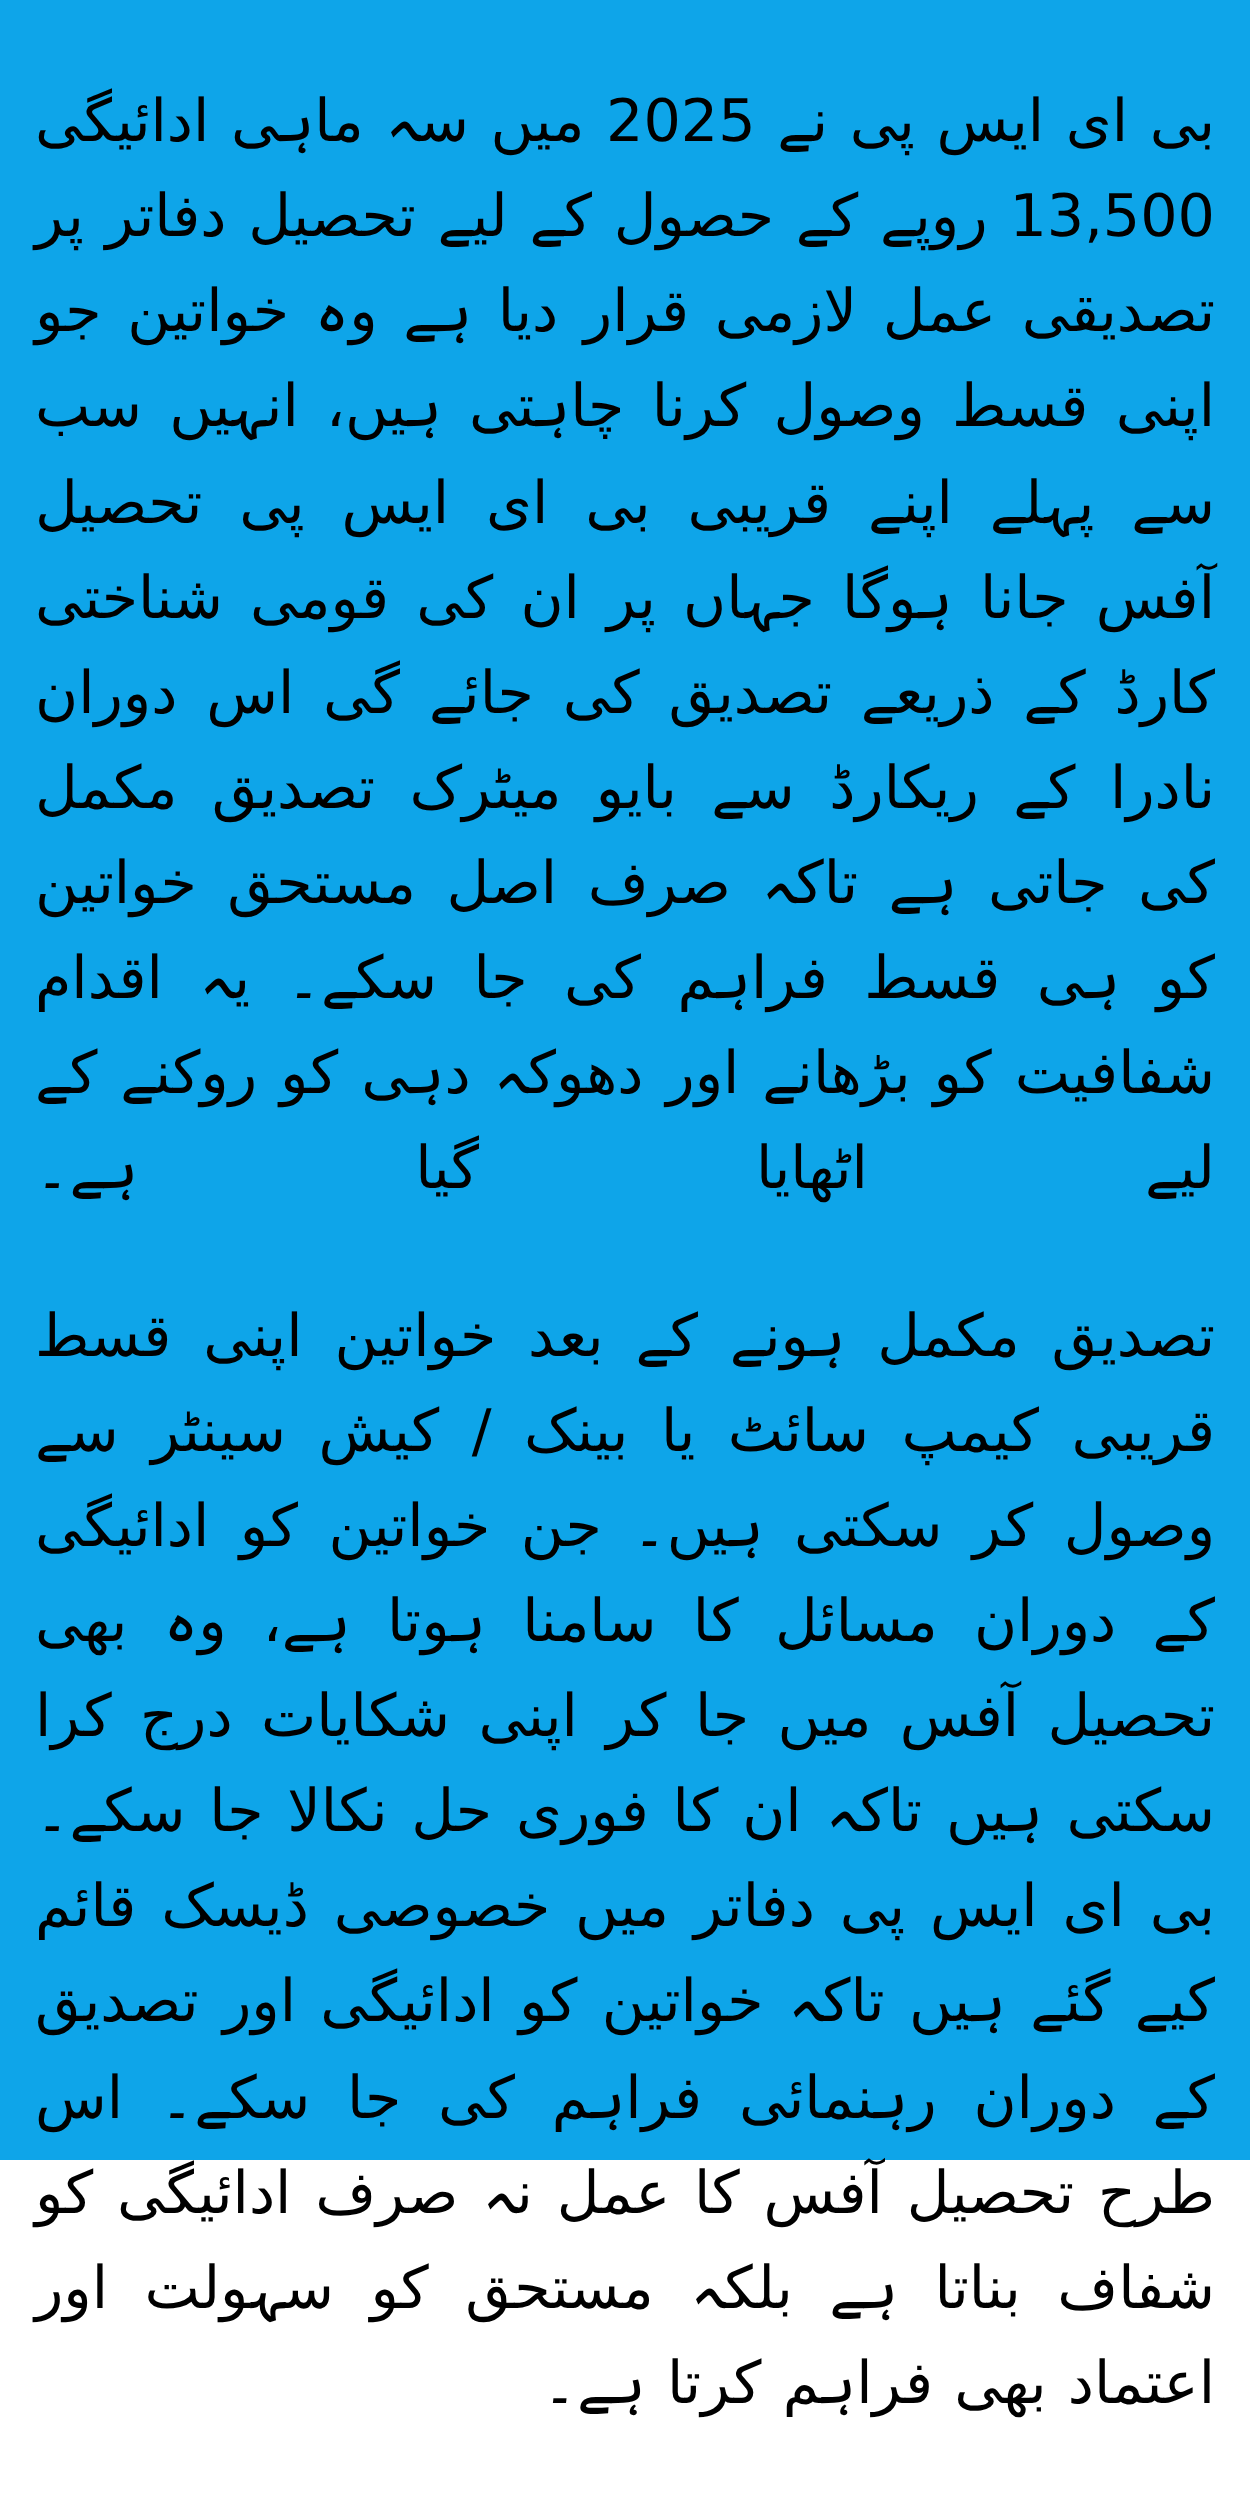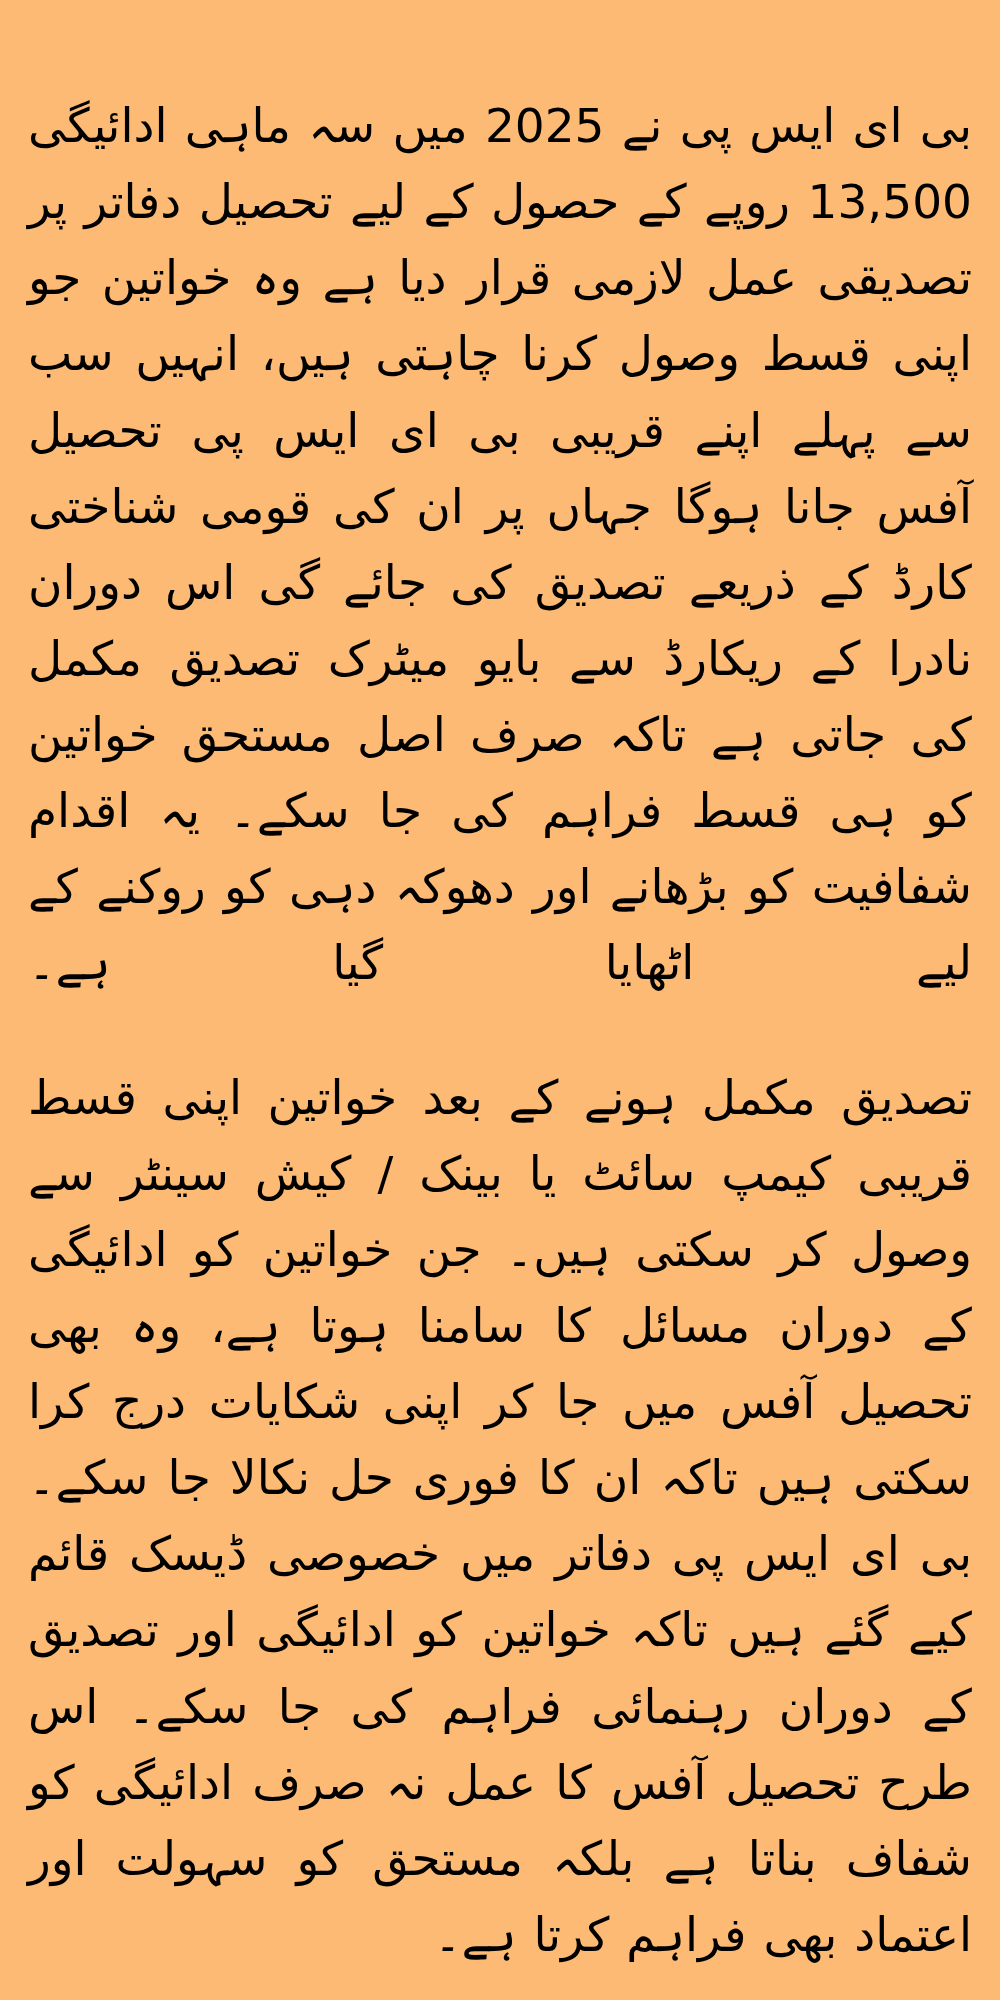--- a/index.html
+++ b/index.html
@@ -9,23 +9,23 @@
   }
   body {
     width: 1000px;
     height: 2000px;
     overflow: hidden;
     font-family: "DejaVu Sans", sans-serif;
   }
   .page {
     box-sizing: border-box;
     width: 1000px;
-    height: 2000px;
-    padding: 88px 28px 40px 28px;
-    background: #fdba74;
+    height: 1728px;
+    padding: 60px 28px 40px 28px;
+    background: #0ea5e9;
   }
   .article {
     direction: rtl;
     text-align: justify;
     text-align-last: justify;
   }
   .para {
     color: #000000;
     font-family: "DejaVu Sans", sans-serif;
     font-size: 47px;

